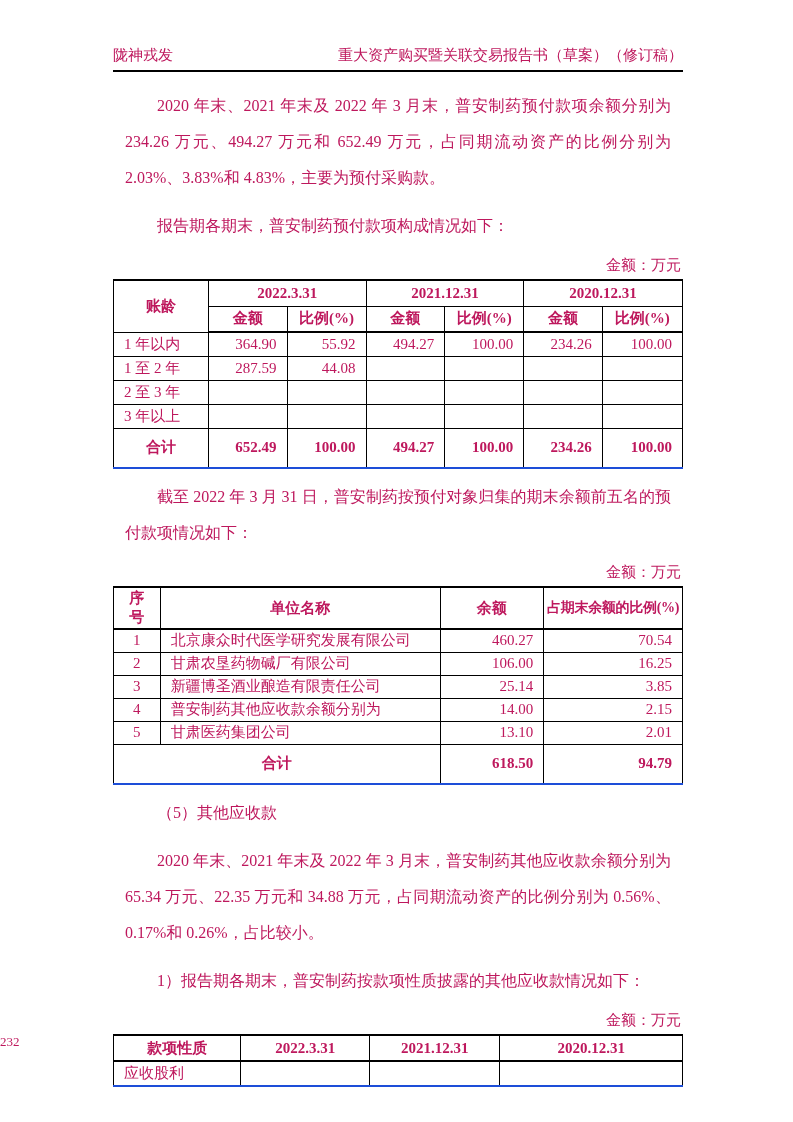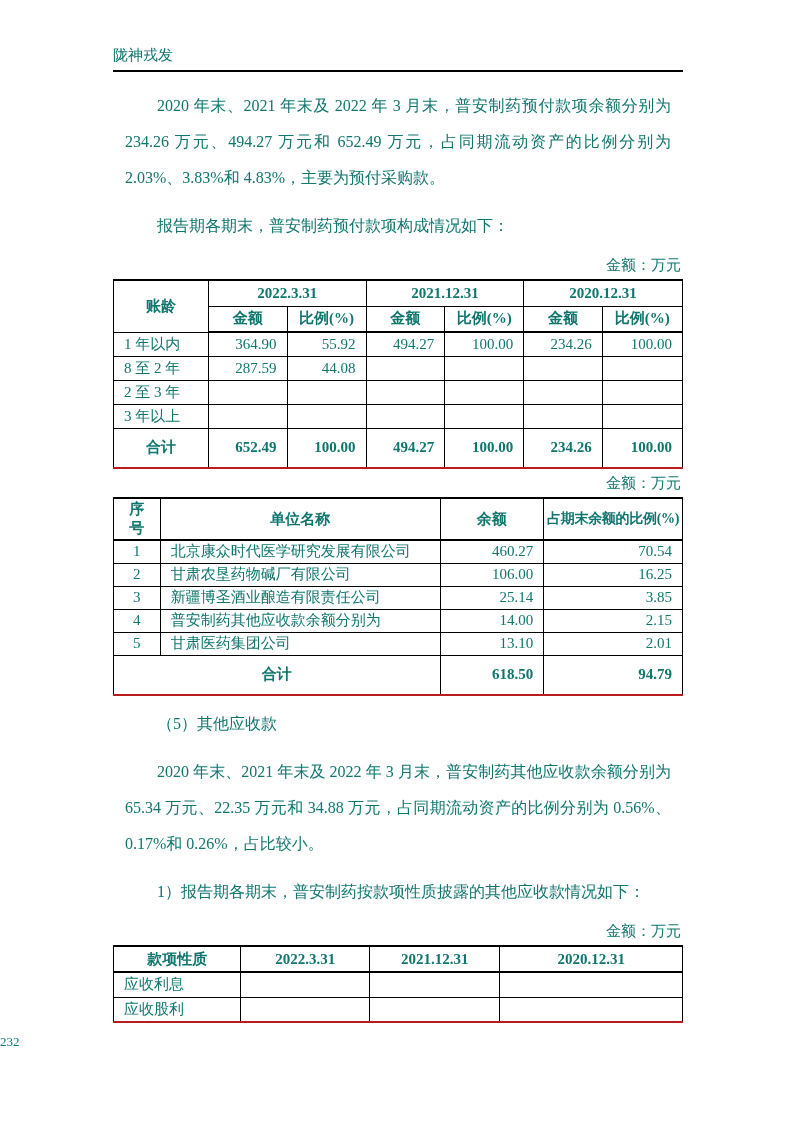--- a/index.html
+++ b/index.html
@@ -1,35 +1,35 @@
 <!DOCTYPE html>
 <html lang="zh"><head>
 <meta charset="utf-8">
 <style>
   html,body { margin:0; padding:0; background:#e8e8e8; }
   .page {
-    width:793px; height:1122px; background:#ffffff; color:#0f766e;
+    width:793px; height:1122px; background:#ffffff; color:#be185d;
     font-family:"Liberation Serif","DejaVu Serif",serif;
     box-sizing:border-box; padding:46px 110px 0 113px;
     position:relative; margin:0 auto; overflow:hidden;
   }
   .header {
     display:flex; justify-content:space-between; align-items:flex-end;
     font-size:15px; padding-bottom:5px; border-bottom:2px solid #000;
   }
   .para {
     font-size:16px; line-height:36px; text-align:justify; text-indent:2em;
     margin:12px;
   }
   .para.first { margin-top:16px; }
   .para.after-table { margin-top:10px; }
   .unit-note { text-align:right; font-size:15px; margin:5px 2px 4px 0; }
   table.tbl {
     width:100%; border-collapse:collapse; table-layout:fixed;
-    font-size:15px; border-top:2px solid #000; border-bottom:2px solid #b91c1c;
+    font-size:15px; border-top:2px solid #000; border-bottom:2px solid #1d4ed8;
   }
   .tbl th, .tbl td {
     border:1px solid #000; padding:1px 8px; overflow:hidden;
     font-weight:normal; box-sizing:border-box;
   }
   .tbl thead th { text-align:center; font-weight:bold; height:26px; }
   .tbl thead tr:last-child th { border-bottom:2px solid #000; }
   .tbl td { height:24px; }
   td.lbl { text-align:left; padding-left:10px; }
   td.num { text-align:right; padding-right:10px; }
@@ -43,20 +43,21 @@
     font-size:13px;
   }
 </style>
 </head>
 <body>
 
 <div class="page">
 
   <div class="header">
     <span>陇神戎发</span>
+    <span>重大资产购买暨关联交易报告书（草案）（修订稿）</span>
   </div>
 
   <p class="para first">2020 年末、2021 年末及 2022 年 3 月末，普安制药预付款项余额分别为 234.26 万元、494.27 万元和 652.49 万元，占同期流动资产的比例分别为 2.03%、3.83%和 4.83%，主要为预付采购款。</p>
   <p class="para">报告期各期末，普安制药预付款项构成情况如下：</p>
 
   <div class="unit-note">金额：万元</div>
 
   <table class="tbl aging">
     <colgroup>
       <col style="width:16.7%">
@@ -87,21 +88,21 @@
       <tr>
         <td class="lbl">1 年以内</td>
         <td class="num">364.90</td>
         <td class="num">55.92</td>
         <td class="num">494.27</td>
         <td class="num">100.00</td>
         <td class="num">234.26</td>
         <td class="num">100.00</td>
       </tr>
       <tr>
-        <td class="lbl">8 至 2 年</td>
+        <td class="lbl">1 至 2 年</td>
         <td class="num">287.59</td>
         <td class="num">44.08</td>
         <td class="num"></td>
         <td class="num"></td>
         <td class="num"></td>
         <td class="num"></td>
       </tr>
       <tr>
         <td class="lbl">2 至 3 年</td>
         <td class="num"></td>
@@ -125,20 +126,21 @@
         <td class="num">652.49</td>
         <td class="num">100.00</td>
         <td class="num">494.27</td>
         <td class="num">100.00</td>
         <td class="num">234.26</td>
         <td class="num">100.00</td>
       </tr>
     </tbody>
   </table>
 
+  <p class="para after-table">截至 2022 年 3 月 31 日，普安制药按预付对象归集的期末余额前五名的预付款项情况如下：</p>
 
   <div class="unit-note">金额：万元</div>
 
   <table class="tbl top5">
     <colgroup>
       <col style="width:8.2%">
         <col style="width:49.2%">
         <col style="width:18.2%">
         <col style="width:24.4%">
     </colgroup>
@@ -205,26 +207,20 @@
     <thead>
       <tr>
         <th>款项性质</th>
         <th>2022.3.31</th>
         <th>2021.12.31</th>
         <th>2020.12.31</th>
       </tr>
     </thead>
     <tbody>
       <tr>
-        <td class="lbl">应收利息</td>
-        <td class="num"></td>
-        <td class="num"></td>
-        <td class="num"></td>
-      </tr>
-      <tr>
         <td class="lbl">应收股利</td>
         <td class="num"></td>
         <td class="num"></td>
         <td class="num"></td>
       </tr>
     </tbody>
   </table>
 
   <div class="footer">232</div>
 

